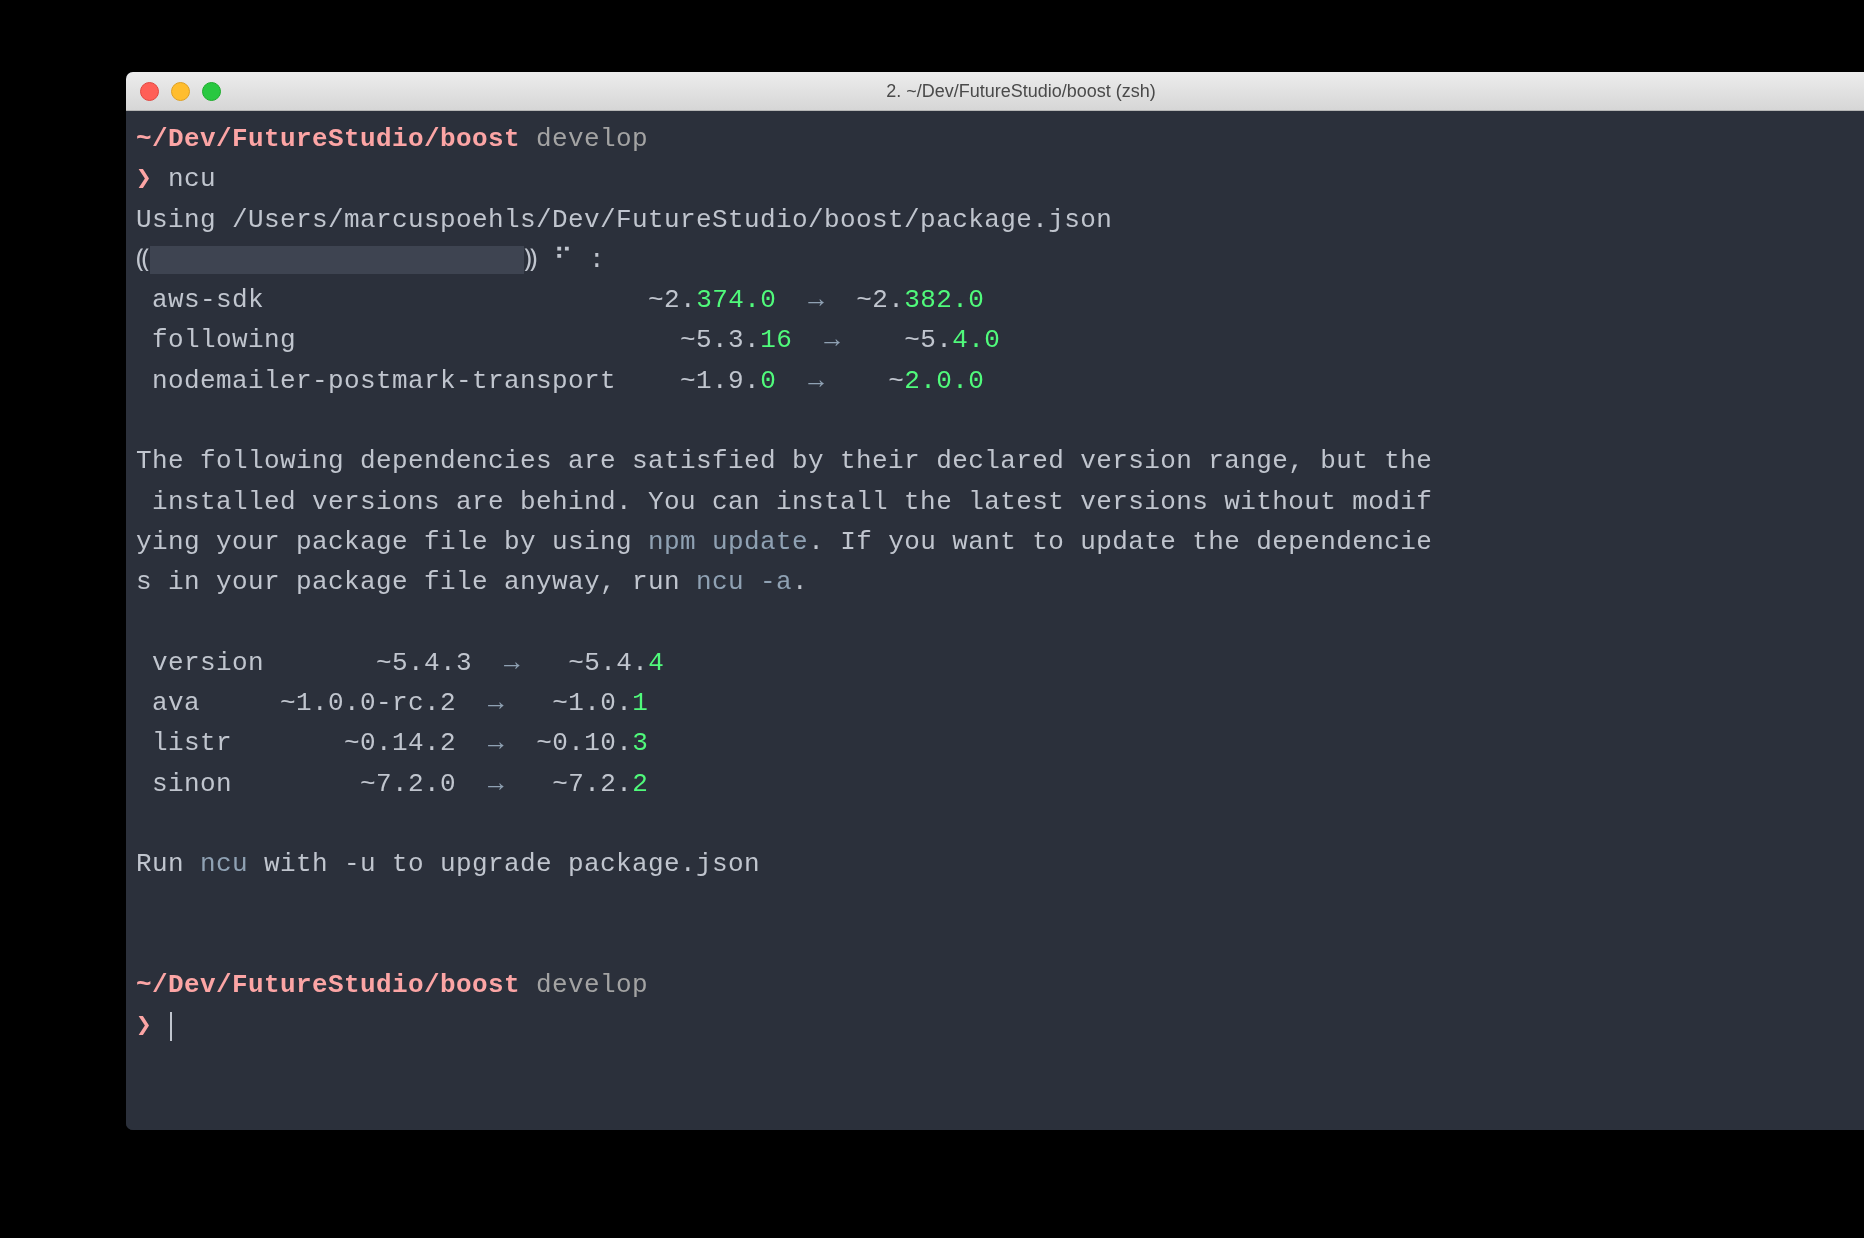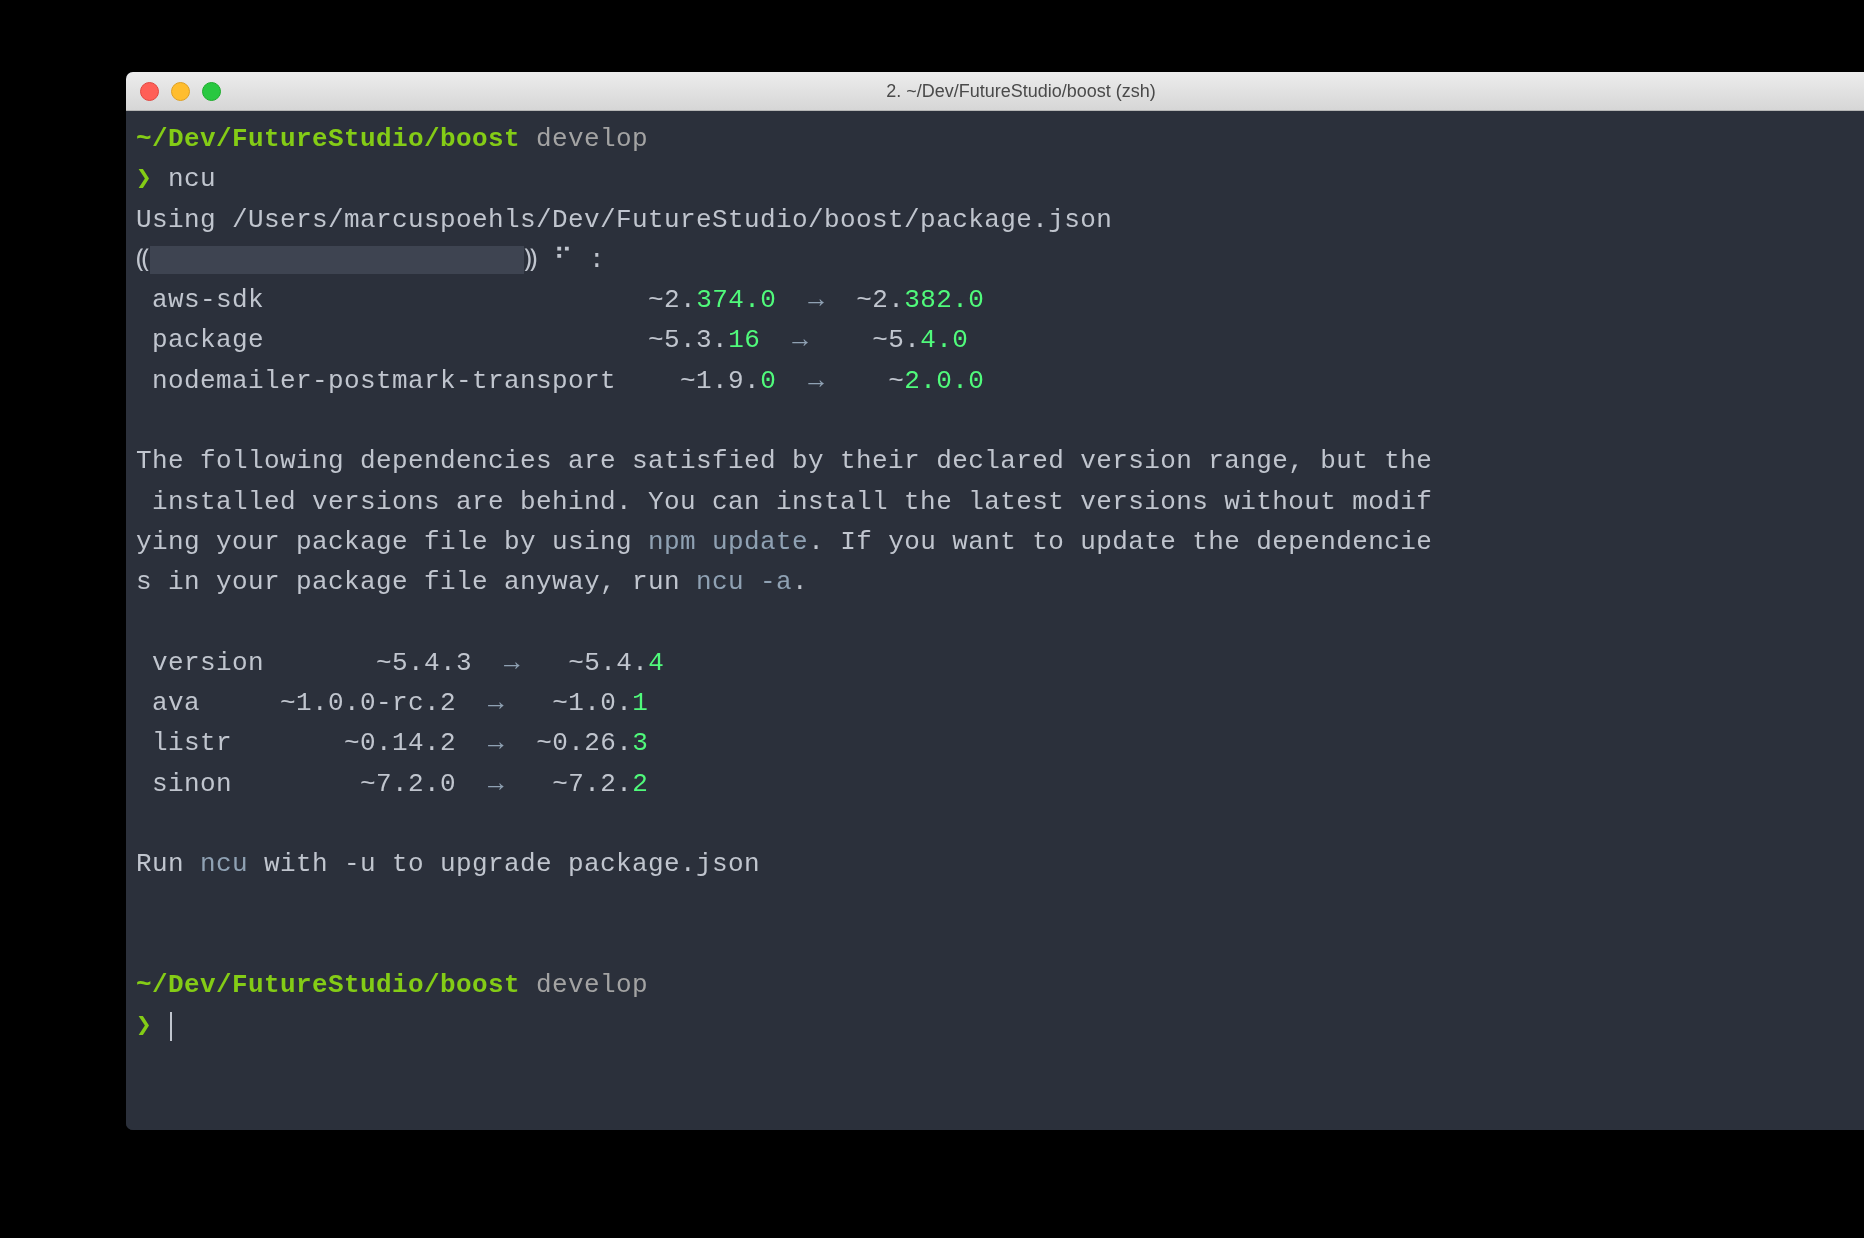--- a/index.html
+++ b/index.html
@@ -61,21 +61,21 @@
     height: calc(100% - 38px);
     box-sizing: border-box;
     letter-spacing: 0.4px;
   }
   .pre {
     white-space: pre;
     font-family: inherit;
     margin: 0;
   } 
   .branch { color: #a3a3a3; }
-  .pinkbold { color: #84cc16; font-weight: bold; }
+  .pinkbold { color: #fca5a5; font-weight: bold; }
   .txt    { color: #C0C5CE; }
   .cmd    { color: #8FA1B3; } 
   .green  { color: #50FA7B; margin-top: 32px; }
   .cursor {
     display: inline-block;
     width: 2px;
     height: 1.1em;
     background: #C0C5CE;
     vertical-align: text-bottom;
     margin-left: 2px;
@@ -101,31 +101,31 @@
     </div>
     <div class="title">2. ~/Dev/FutureStudio/boost (zsh)</div>
   </div>
 
   <div class="term">
 <pre class="pre"><span class="pinkbold">~/Dev/FutureStudio/boost</span> <span class="branch">develop</span>
 <span class="pinkbold">❯</span> <span class="txt">ncu</span>
 <span class="txt">Using </span><span class="txt">/Users/marcuspoehls/Dev/FutureStudio/boost/package.json</span>
 <span class="txt">⸨</span><span class="redacted"></span><span class="txt">⸩ ⠋ :</span>
  <span class="txt">aws-sdk</span>                        <span class="txt">~2.</span><span class="green">374.0</span>  <span class="cmd">→</span>  <span class="txt">~2.</span><span class="green">382.0</span>
- <span class="txt">package</span>                        <span class="txt">~5.3.</span><span class="green">16</span>  <span class="cmd">→</span>    <span class="txt">~5.</span><span class="green">4.0</span>
+ <span class="txt">following</span>                        <span class="txt">~5.3.</span><span class="green">16</span>  <span class="cmd">→</span>    <span class="txt">~5.</span><span class="green">4.0</span>
  <span class="txt">nodemailer-postmark-transport</span>    <span class="txt">~1.9.</span><span class="green">0</span>  <span class="cmd">→</span>    <span class="txt">~</span><span class="green">2.0.0</span>
 
 <span class="txt">The following dependencies are satisfied by their declared version range, but the</span>
 <span class="txt"> installed versions are behind. You can install the latest versions without modif</span>
 <span class="txt">ying your package file by using </span><span class="cmd">npm update</span><span class="txt">. If you want to update the dependencie</span>
 <span class="txt">s in your package file anyway, run </span><span class="cmd">ncu -a</span><span class="txt">.</span>
 
  <span class="txt">version</span>       <span class="txt">~5.4.3</span>  <span class="cmd">→</span>   <span class="txt">~5.4.</span><span class="green">4</span>
  <span class="txt">ava</span>     <span class="txt">~1.0.0-rc.2</span>  <span class="cmd">→</span>   <span class="txt">~1.0.</span><span class="green">1</span>
- <span class="txt">listr</span>       <span class="txt">~0.14.2</span>  <span class="cmd">→</span>  <span class="txt">~0.26.</span><span class="green">3</span>
+ <span class="txt">listr</span>       <span class="txt">~0.14.2</span>  <span class="cmd">→</span>  <span class="txt">~0.10.</span><span class="green">3</span>
  <span class="txt">sinon</span>        <span class="txt">~7.2.0</span>  <span class="cmd">→</span>   <span class="txt">~7.2.</span><span class="green">2</span>
 
 <span class="txt">Run </span><span class="cmd">ncu</span><span class="txt"> with -u to upgrade package.json</span>
 
 
 <span class="pinkbold">~/Dev/FutureStudio/boost</span> <span class="branch">develop</span>
 <span class="pinkbold">❯</span> <span class="cursor"></span></pre>
   </div>
 </div>
 

